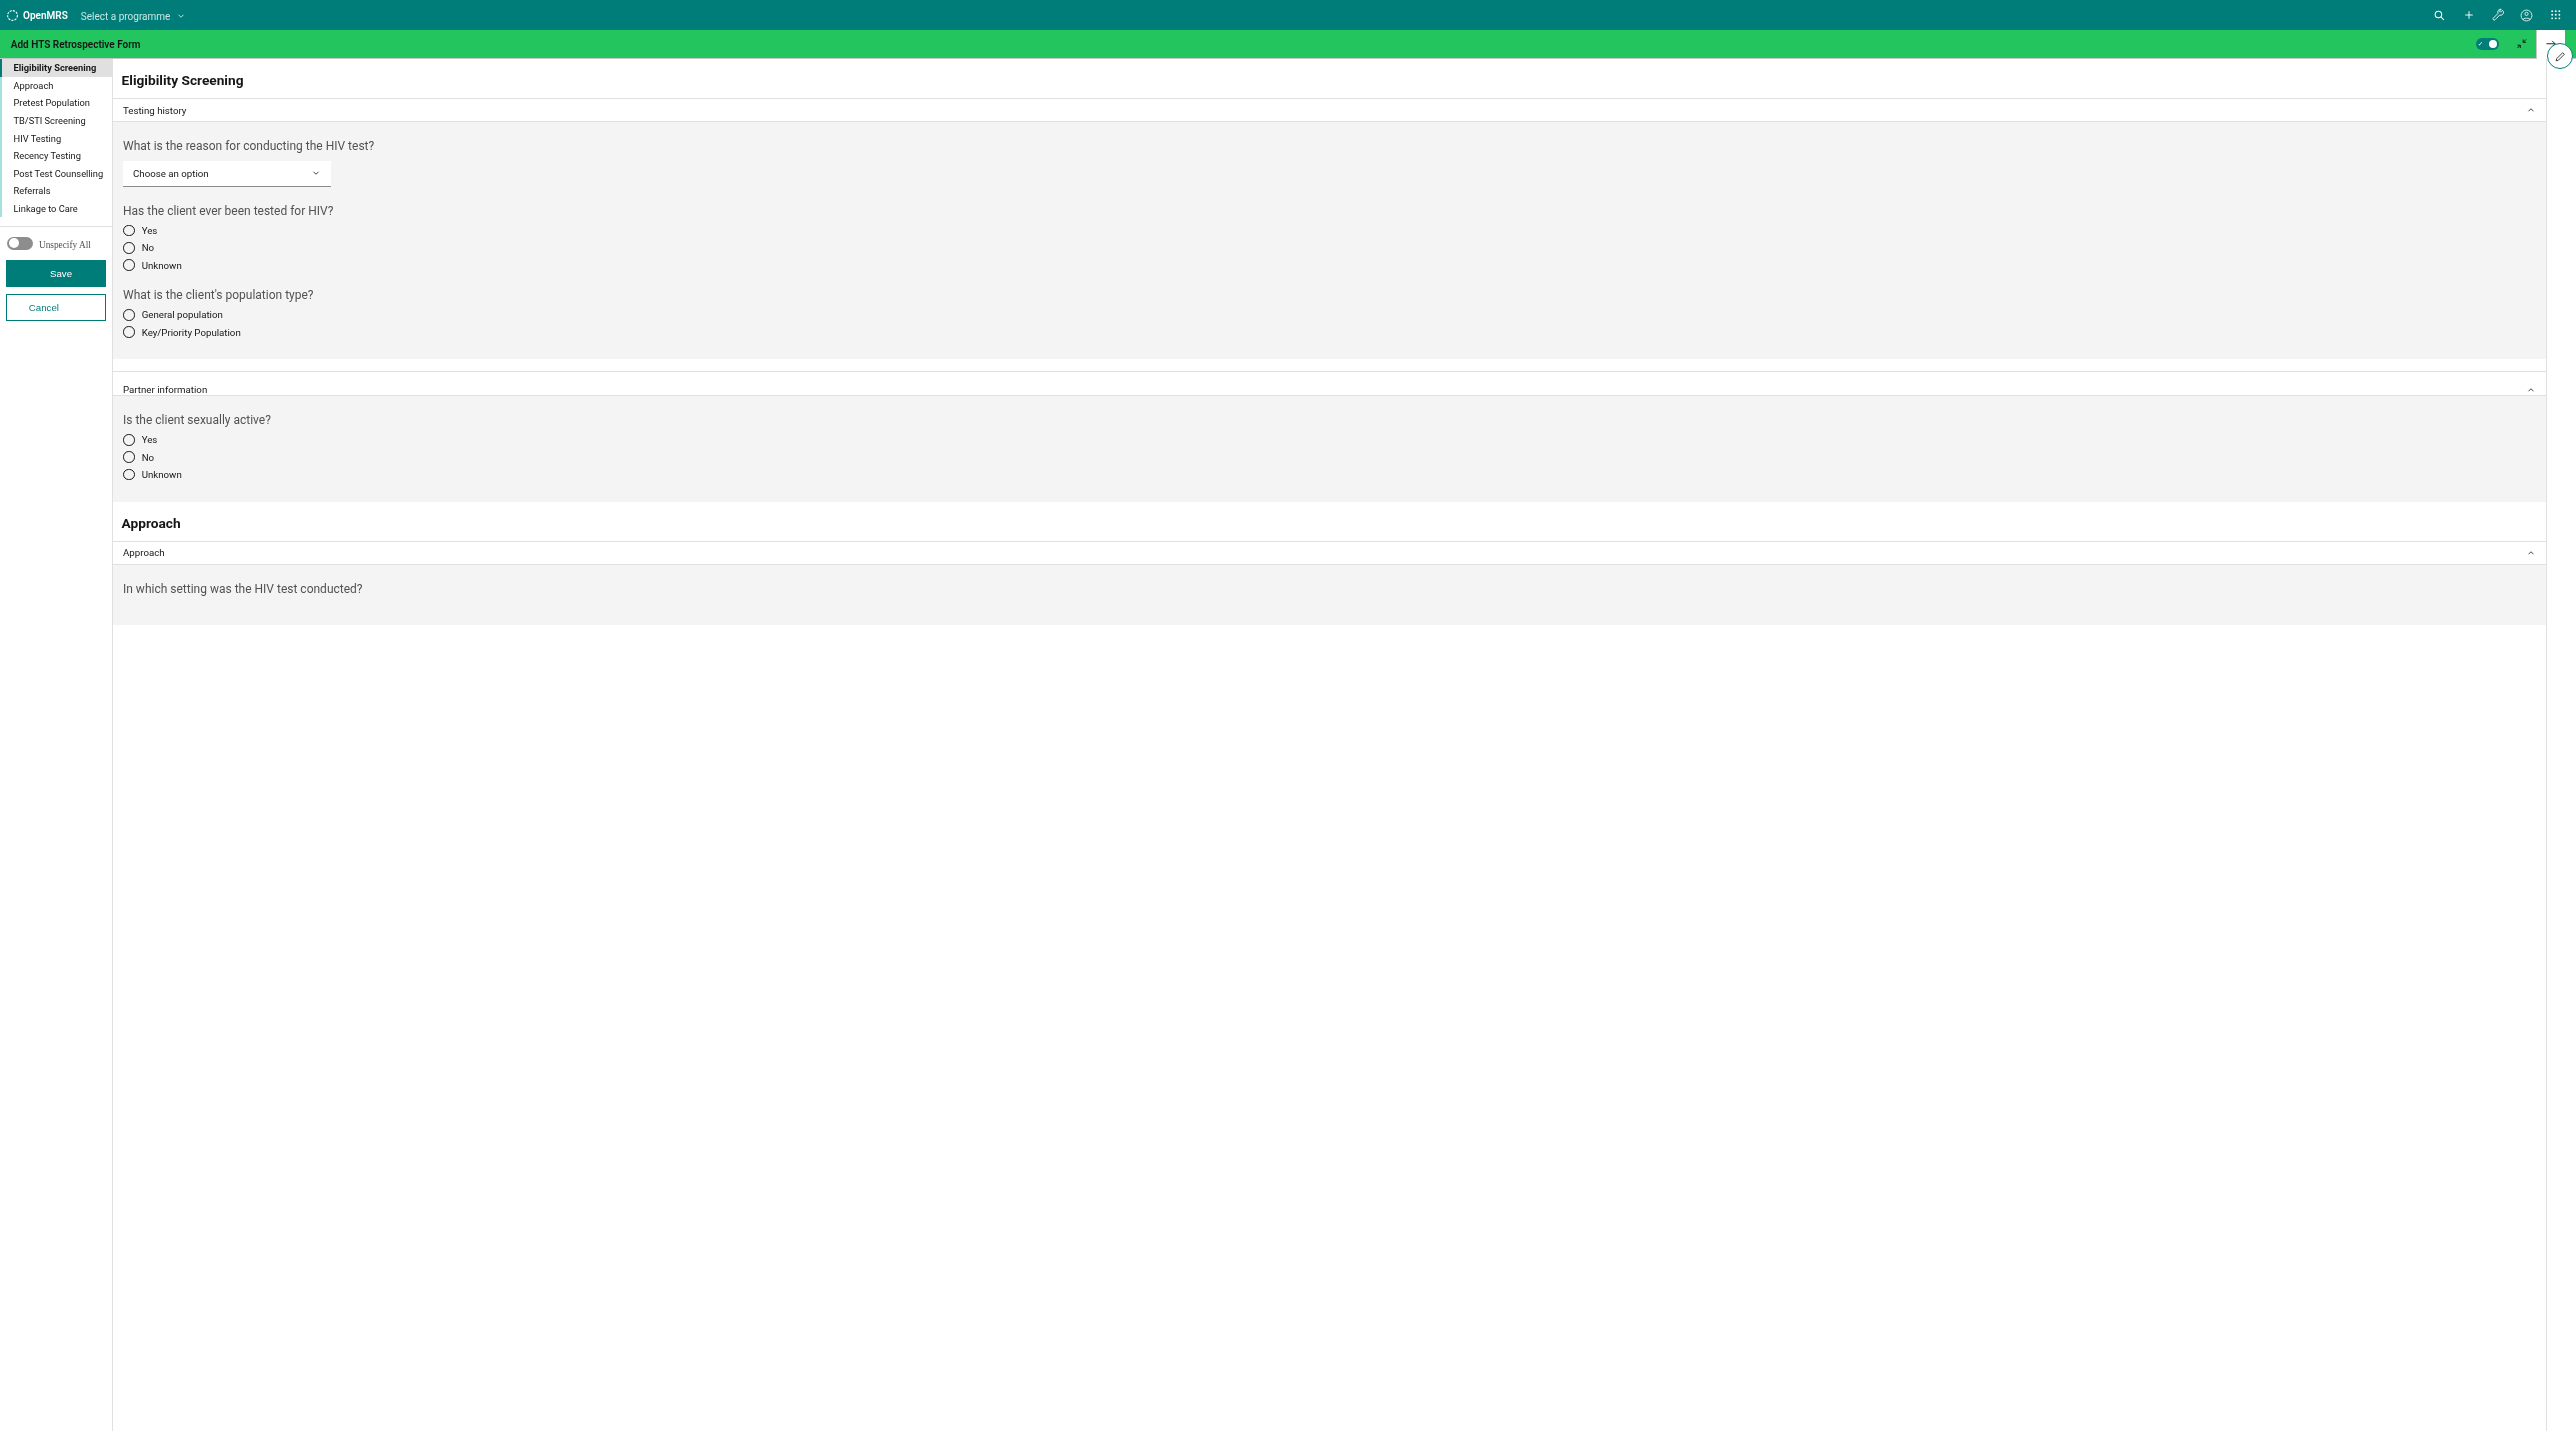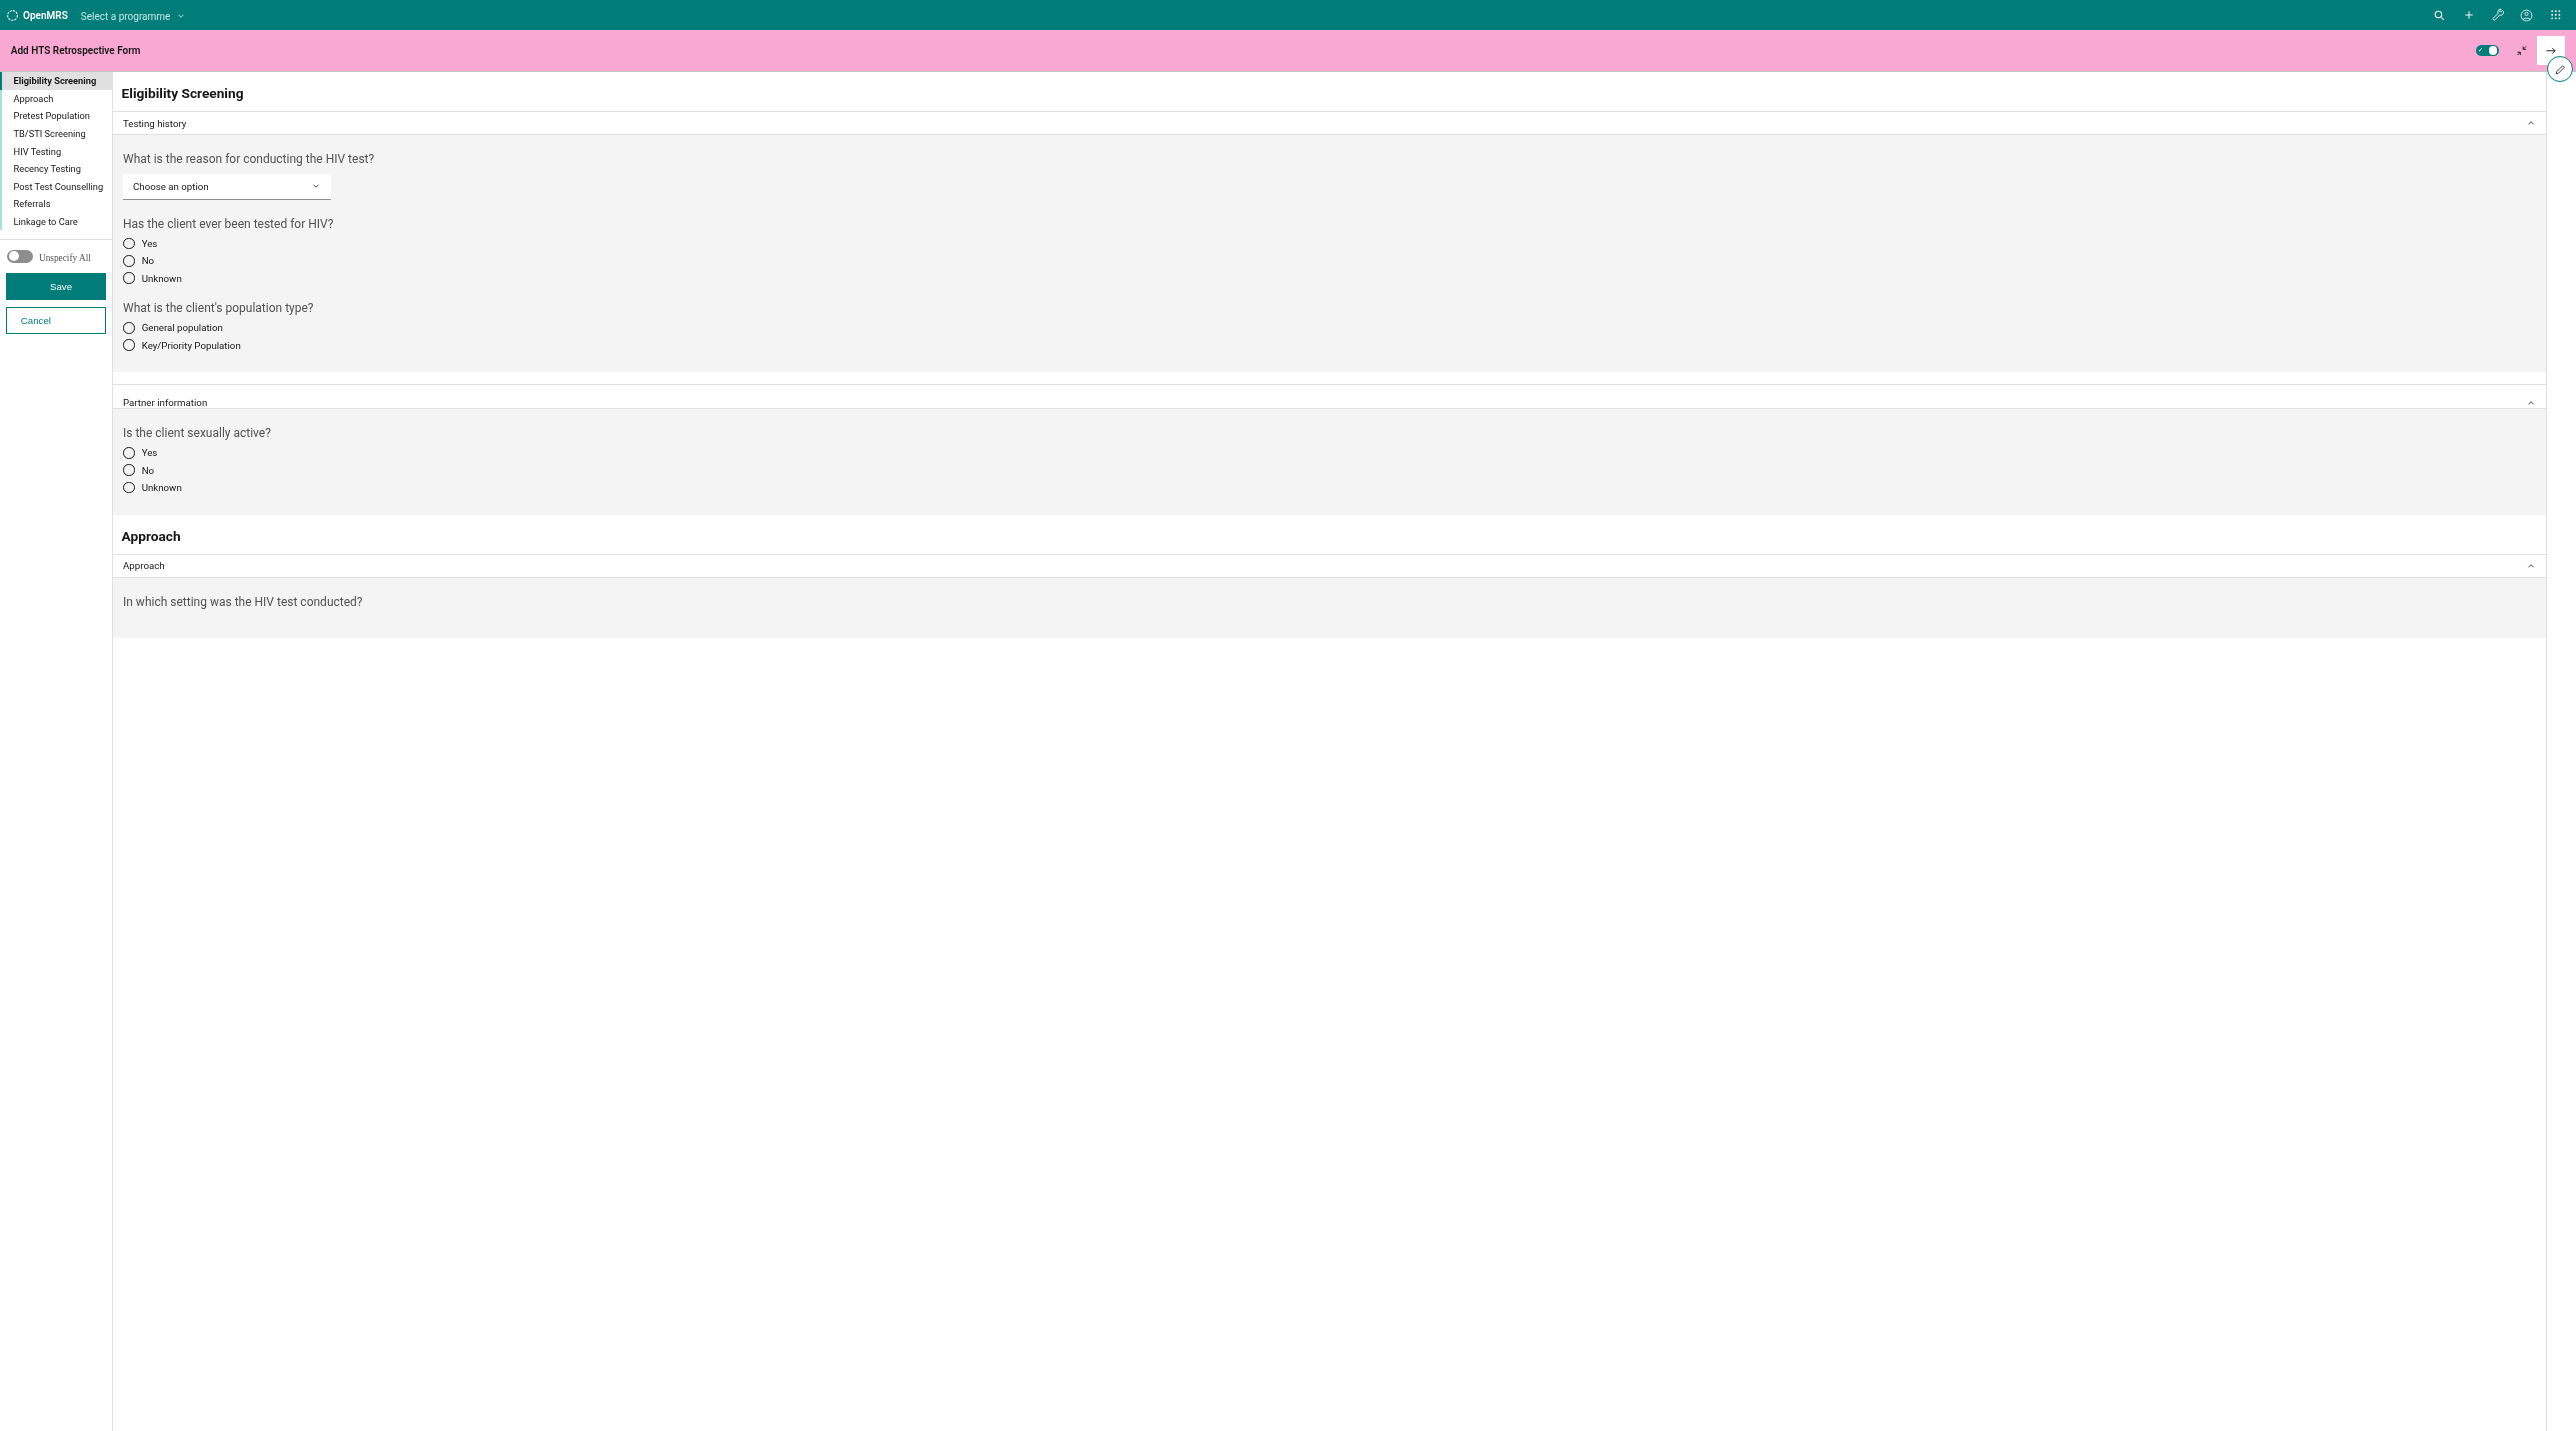--- a/index.html
+++ b/index.html
@@ -17,22 +17,22 @@
   .navbar-left { display: flex; align-items: flex-end; gap: 13px; }
   .logo { display: flex; align-items: center; gap: 4.3px; font-weight: 600; font-size: 10px; }
   .logo-icon { width: 13px; height: 13px; }
   .programme-select { display: flex; align-items: center; gap: 5.8px; font-size: 10px; color: #c6e6e3; cursor: pointer; }
   .navbar-right { margin-left: auto; display: flex; align-items: center; gap: 0; }
   .nav-icon-btn { width: 29px; height: 30px; display: flex; align-items: center; justify-content: center; cursor: pointer; }
   .nav-icon-btn svg { fill: #fff; }
 
   
   .form-header {
-    height: 42px;
-    background: #f9a8d4;
+    height: 29px;
+    background: #22c55e;
     display: flex;
     align-items: center;
     padding: 0 10.8px;
     border-bottom: 0.7px solid #c6c6c6;
     gap: 12px;
   }
   .form-header-title { font-size: 10px; font-weight: 600; color: #161616; }
   .form-header-right { margin-left: auto; display: flex; align-items: center; gap: 0; }
   .toggle-on {
     width: 23px; height: 11.5px; background: #007d79; border-radius: 5.8px; position: relative; margin-right: 8.6px;
@@ -86,21 +86,21 @@
   .toggle-off::after {
     content: ""; position: absolute; left: 1.4px; top: 1.4px; width: 10px; height: 10px; background: #fff; border-radius: 50%;
   }
   .unspecify-label { font-size: 9.3px; color: #525252; }
   .btn-save {
     width: 100%; height: 27px; background: #007d79; color: #fff; border: none;
     font-size: 9.7px; text-align: center; padding-left: 10px; cursor: pointer; margin-bottom: 7.2px;
   }
   .btn-cancel {
     width: 100%; height: 27px; background: #fff; color: #007d79; border: 0.7px solid #007d79;
-    font-size: 9.7px; text-align: left; padding-left: 14px; cursor: pointer;
+    font-size: 9.7px; text-align: left; padding-left: 22px; cursor: pointer;
   }
 
   
   .content-scroll {
     flex: 1;
     overflow-y: auto;
     border-right: 0.7px solid #e0e0e0;
     padding-bottom: 29px;
   }
   .section-wrap {  }

